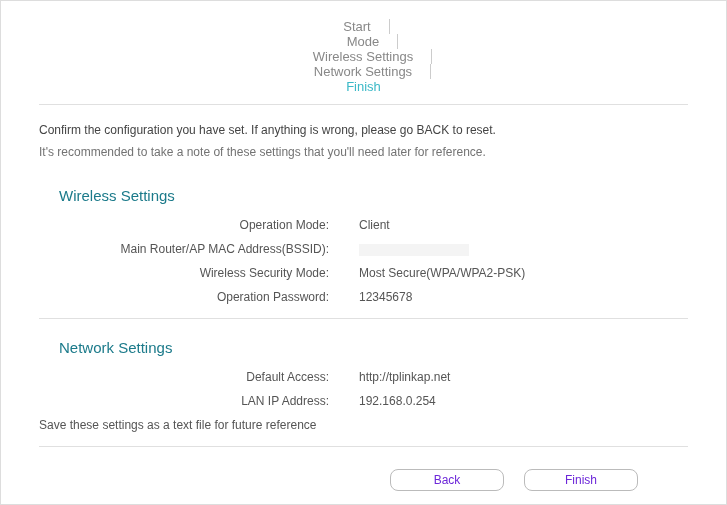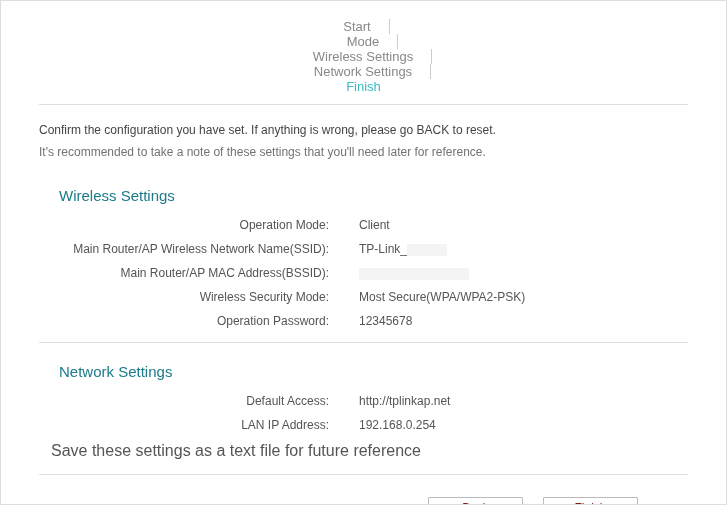--- a/index.html
+++ b/index.html
@@ -101,37 +101,36 @@
       border-radius: 3px;
       background: #fff;
       color: #555;
       font-size: 12px;
       cursor: pointer;
       margin-left: 196px;
       margin-right: 30px;
     }
     .save-text {
       color: #555;
-      font-size: 16px;
-      margin-left: 12px;
+      font-size: 12px;
     }
     .footer-buttons {
       display: flex;
       justify-content: flex-end;
       gap: 20px;
       margin-top: 22px;
       margin-right: 50px;
     }
     .nav-button {
-      width: 95px;
+      width: 114px;
       height: 22px;
       border: 1px solid #bbb;
-      border-radius: 1px;
+      border-radius: 8px;
       background: #fff;
-      color: #7f1d1d;
+      color: #6d28d9;
       font-size: 12px;
       cursor: pointer;
     }
   </style>
 </head>
 <body>
 
 <div class="tabs">
   <span class="tab">Start</span>
   <span class="tab">Mode</span>
@@ -141,24 +140,20 @@
 </div>
 
 <p class="confirm-text">Confirm the configuration you have set. If anything is wrong, please go BACK to reset.</p>
 <p class="recommend-text">It's recommended to take a note of these settings that you'll need later for reference.</p>
 
 <h2 class="section-title">Wireless Settings</h2>
 <div class="section-body">
   <div class="field-row">
     <div class="field-label">Operation Mode:</div>
     <div class="field-value">Client</div>
-  </div>
-  <div class="field-row">
-    <div class="field-label">Main Router/AP Wireless Network Name(SSID):</div>
-    <div class="field-value"><span>TP-Link_</span><span class="masked" style="width:40px;"></span></div>
   </div>
   <div class="field-row">
     <div class="field-label">Main Router/AP MAC Address(BSSID):</div>
     <div class="field-value"><span class="masked" style="width:110px;"></span></div>
   </div>
   <div class="field-row">
     <div class="field-label">Wireless Security Mode:</div>
     <div class="field-value">Most Secure(WPA/WPA2-PSK)</div>
   </div>
   <div class="field-row">

